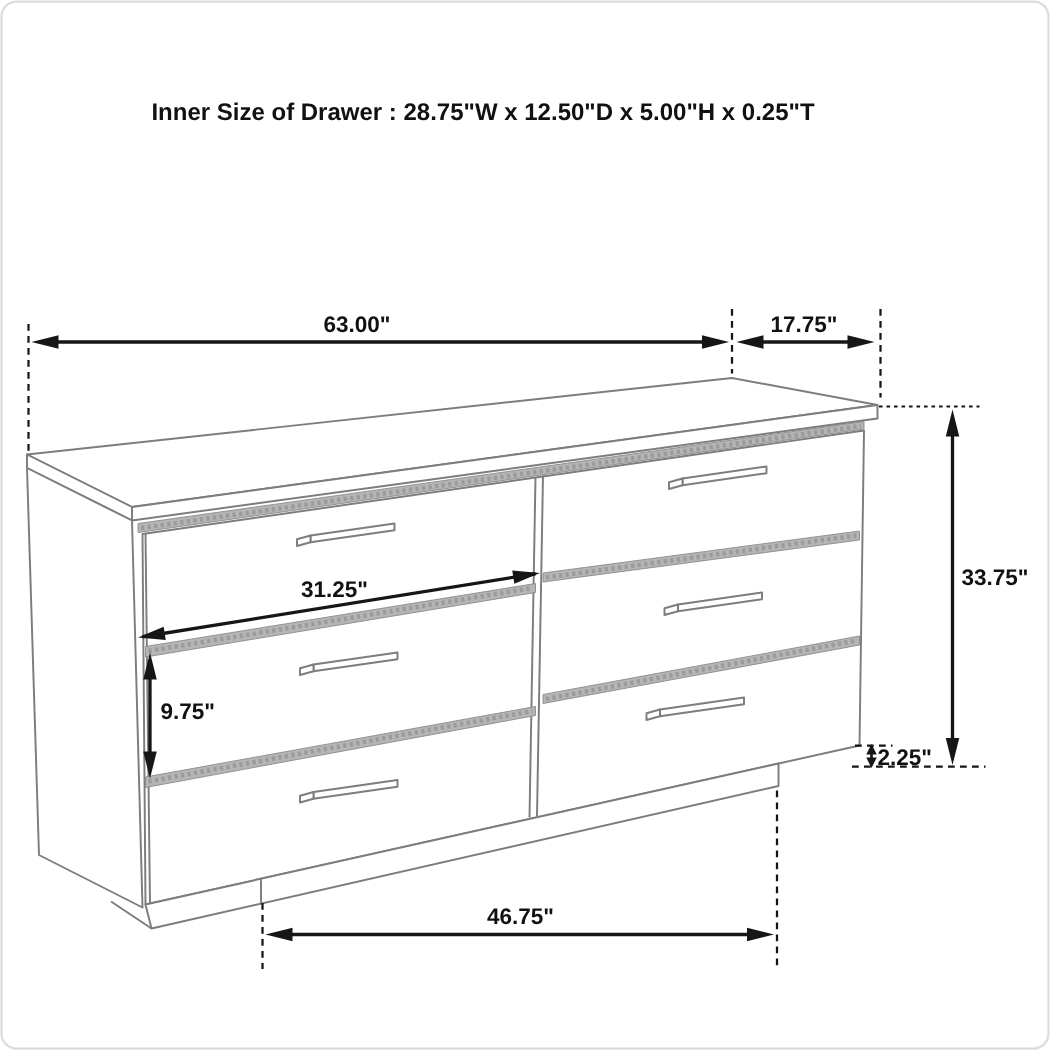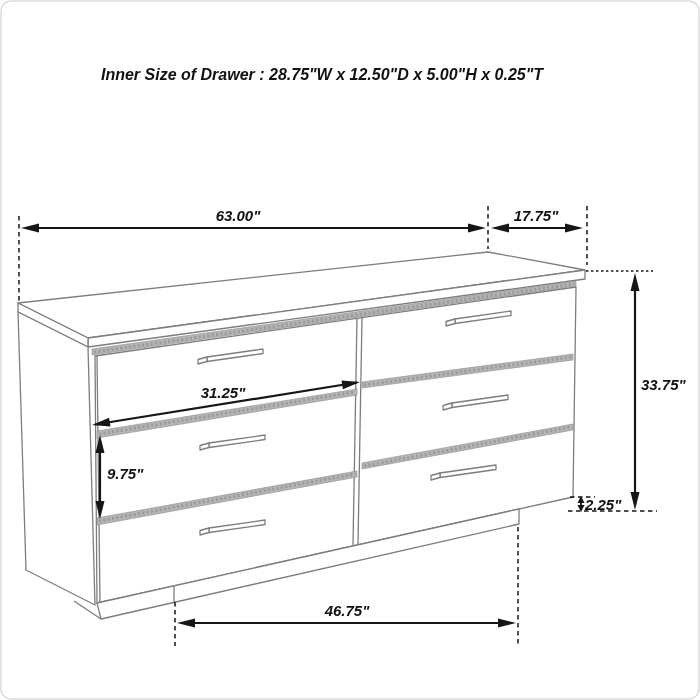--- a/index.html
+++ b/index.html
@@ -1,16 +1,16 @@
 <!DOCTYPE html>
 <html><head>
 <meta charset="utf-8">
 <style>
   html,body{margin:0;padding:0;background:#fff;}
-  .stage{position:relative;width:700px;height:700px;background:#ffffff;overflow:hidden;font-style:italic;}
+  .stage{position:relative;width:700px;height:700px;background:#ffffff;overflow:hidden;}
   svg{display:block;}
   .frame{fill:none;stroke:#dcdcdc;stroke-width:1.5;}
   .fur{stroke:#7d7d7d;stroke-width:1.3;fill:#ffffff;stroke-linejoin:round;}
   .furln{stroke:#7d7d7d;stroke-width:1.3;fill:none;stroke-linejoin:round;}
   .strip{fill:#b5b5b5;stroke:#8a8a8a;stroke-width:0.6;}
   .hatch{stroke:#9b9b9b;stroke-width:3;fill:none;stroke-dasharray:2.2,2.2;}
   .dim{stroke:#161616;stroke-width:2.2;fill:none;}
   .dimthin{stroke:#161616;stroke-width:1.8;fill:none;}
   .ah{fill:#161616;stroke:none;}
   .dash{stroke:#161616;stroke-width:1.5;fill:none;stroke-dasharray:4.5,3.5;}

